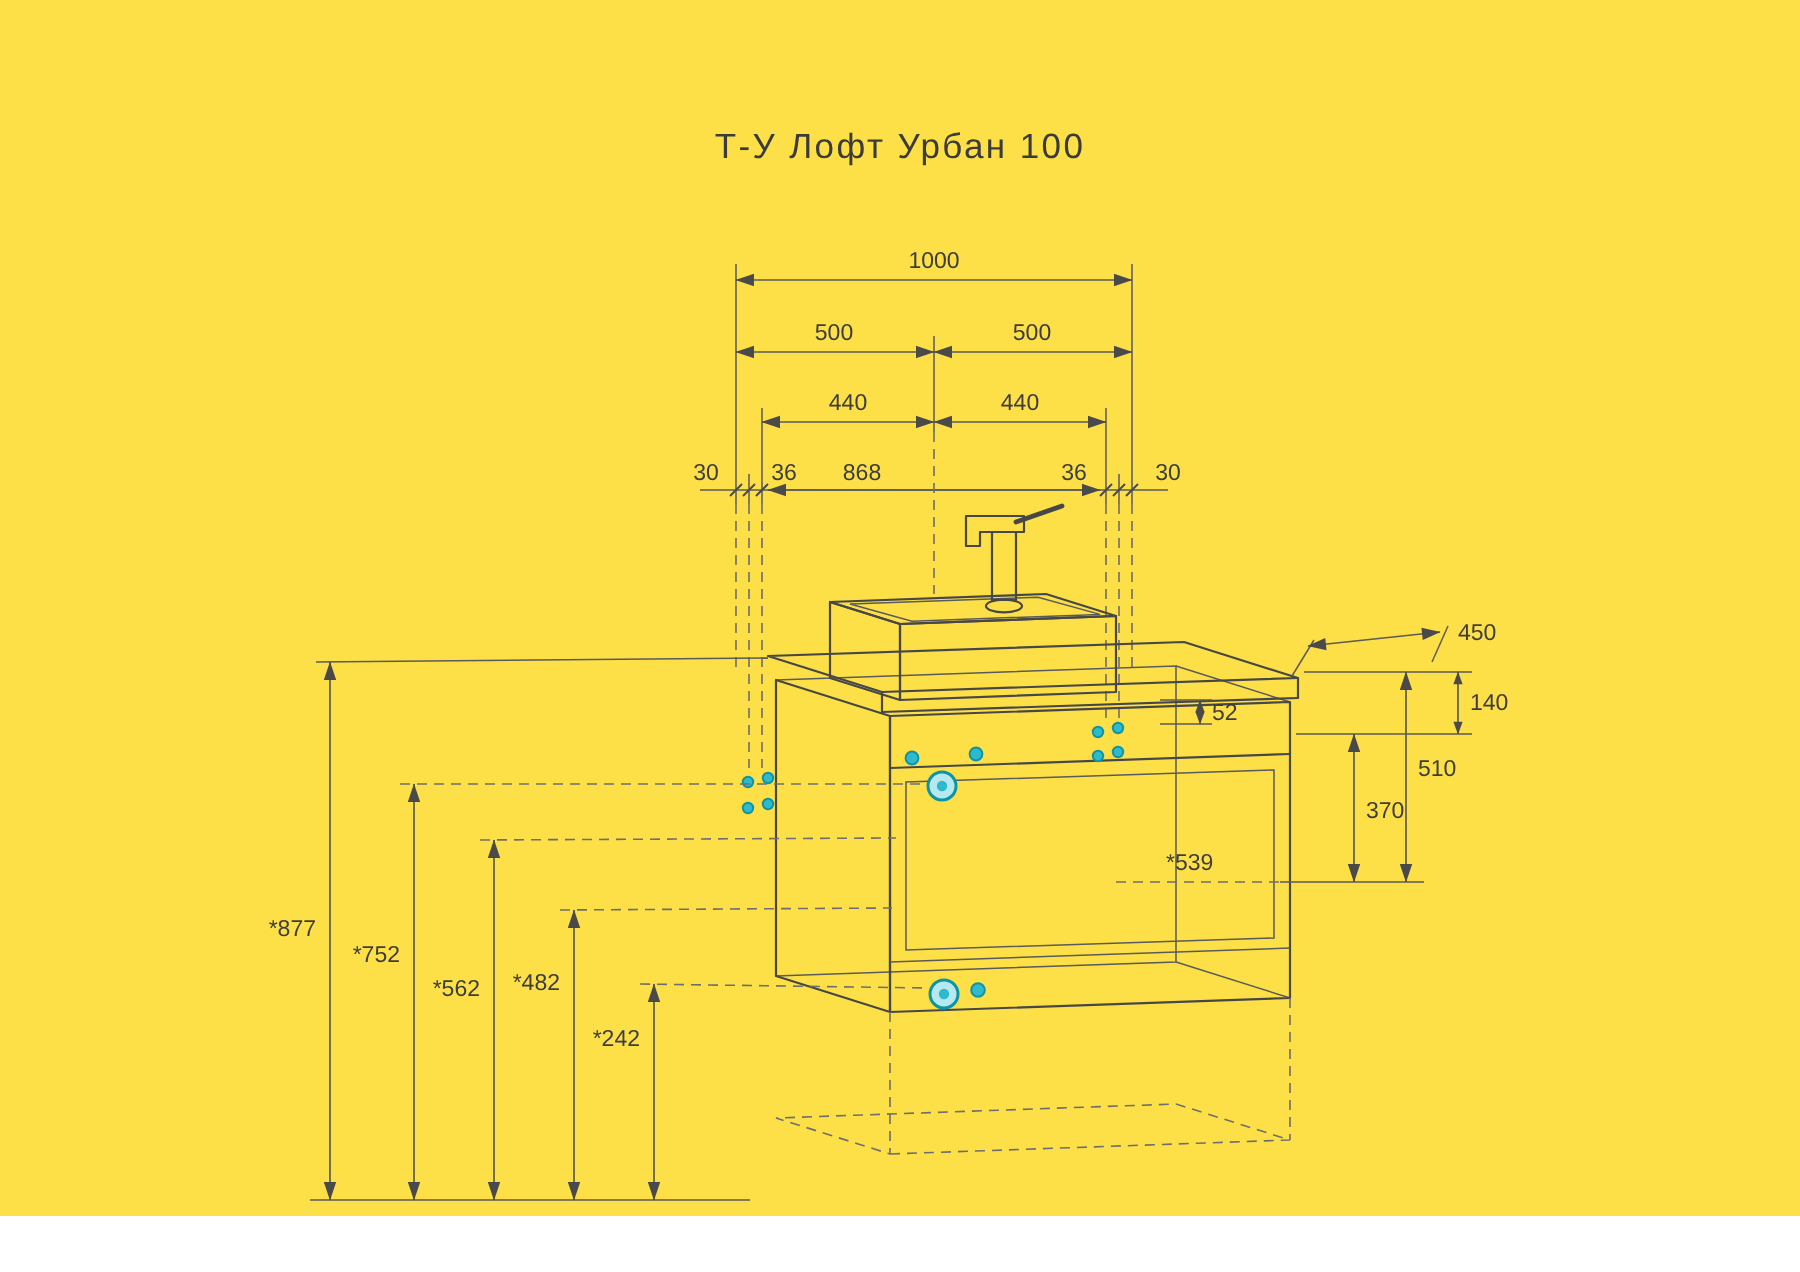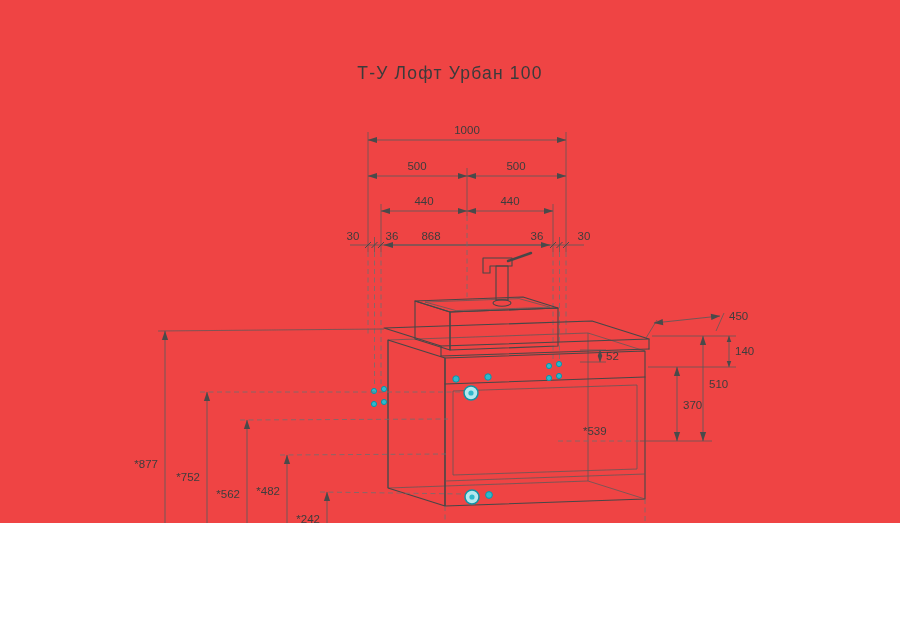--- a/index.html
+++ b/index.html
@@ -1,16 +1,16 @@
 <!DOCTYPE html>
 <html><head>
 <meta charset="utf-8">
 <style>
   html,body{margin:0;padding:0;background:#ffffff;}
-  .stage{position:relative;width:900px;height:523px;background:#ef4444;overflow:hidden;
+  .stage{position:relative;width:900px;height:608px;background:#fde047;overflow:hidden;
          font-family:"Liberation Sans", sans-serif;}
   svg{display:block;}
   .t-title{font-family:"Liberation Sans",sans-serif;font-size:17.5px;fill:#3b3b3b;letter-spacing:1.2px;}
   .t-dim{font-family:"Liberation Sans",sans-serif;font-size:11.5px;fill:#3d3d3d;}
   .ln{stroke:#474747;stroke-width:1.1;fill:none;stroke-linejoin:round;stroke-linecap:round;}
   .lnt{stroke:#5a5a5a;stroke-width:0.75;fill:none;}
   .dim{stroke:#5a5a5a;stroke-width:0.85;fill:none;}
   .dash{stroke:#6e6e6e;stroke-width:0.8;fill:none;stroke-dasharray:5 3.5;}
   .tick{stroke:#4a4a4a;stroke-width:1;}
 </style>

